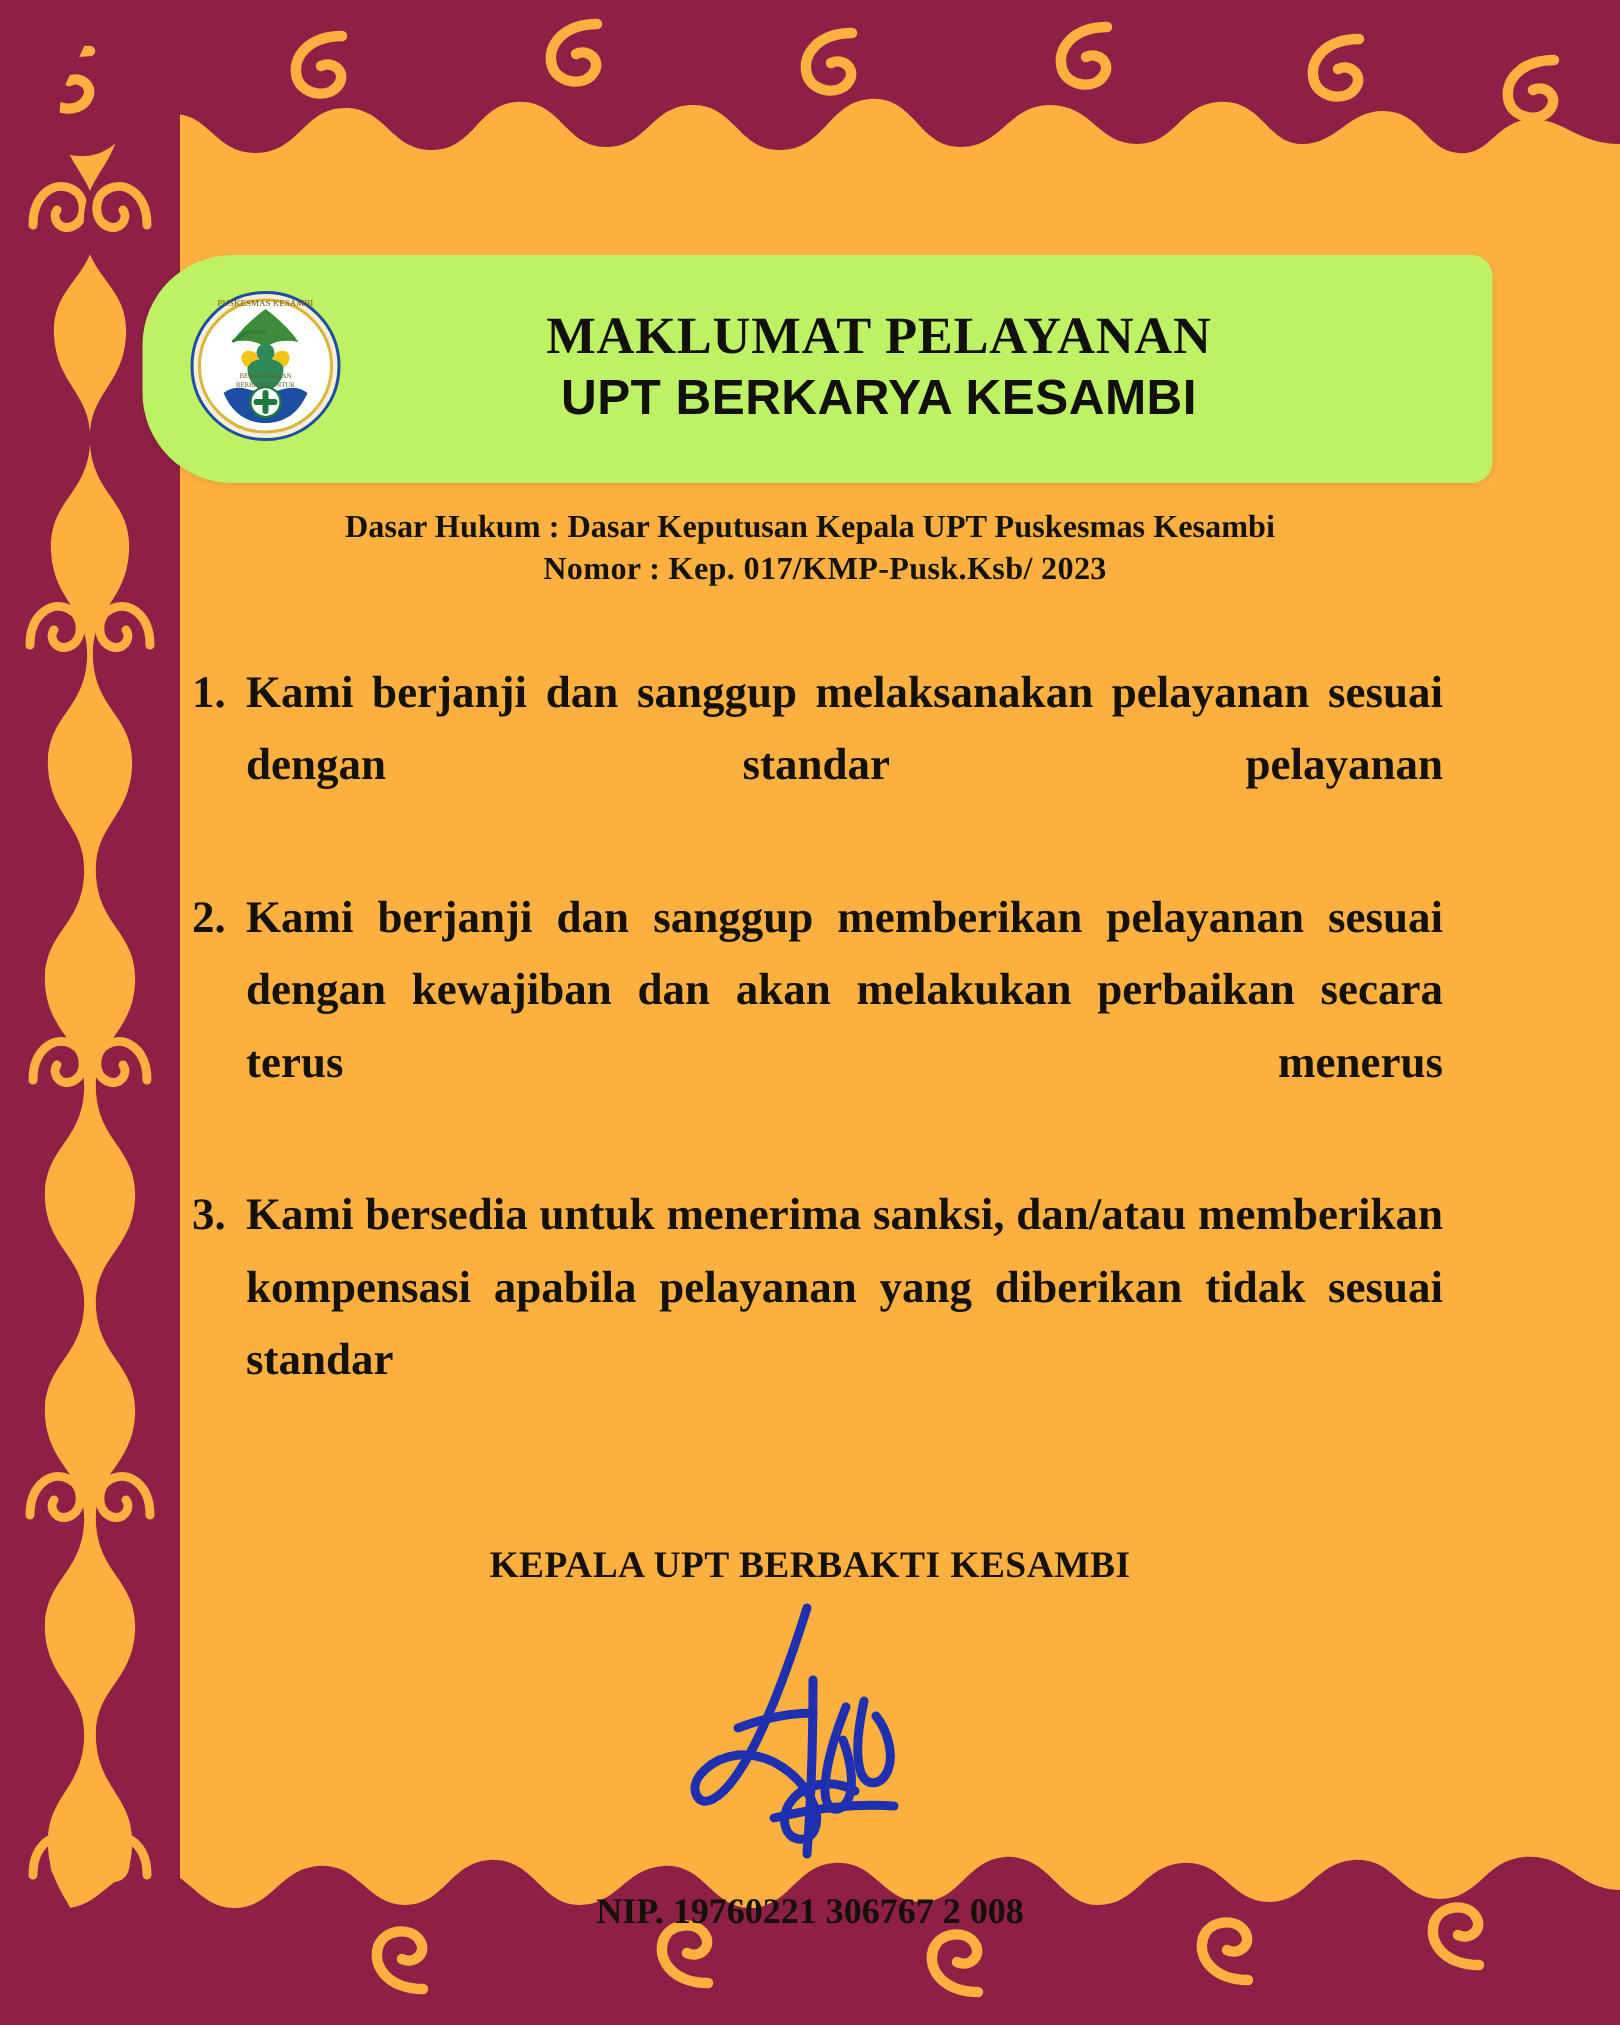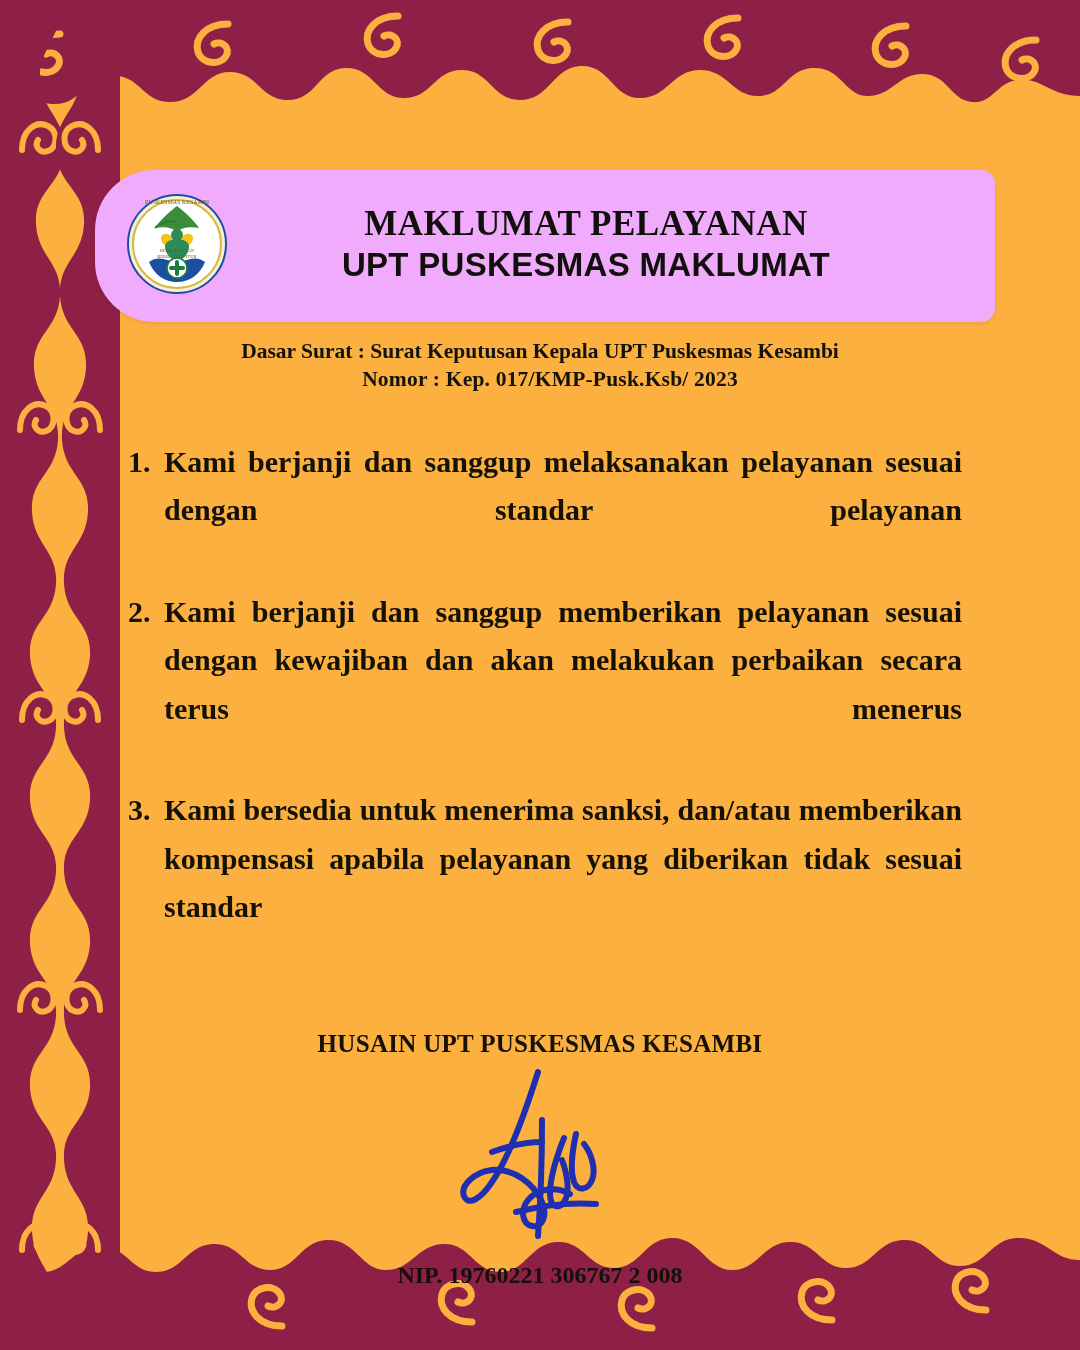--- a/index.html
+++ b/index.html
@@ -30,21 +30,21 @@
   .sheet {
     position: absolute;
     z-index: 5;
     left: 0; right: 0;
     top: 170px;
   }
 
   .title-ribbon {
     position: relative;
     margin: 0 85px 0 95px;
-    background: #f0abfc;
+    background: #bef264;
     border-radius: 60px 14px 14px 60px;
     padding: 22px 30px 26px 30px;
     display: flex;
     align-items: center;
     gap: 18px;
     box-shadow: 0 2px 4px rgba(0,0,0,.07);
   }
   .logo {
     width: 104px;
     height: 104px;
@@ -243,45 +243,45 @@
         <path d="M24,70 C34,62 44,70 52,70 C60,70 70,62 80,70 C74,84 64,90 52,90 C40,90 30,84 24,70 Z" fill="#1C4FA1"></path>
         <circle cx="52" cy="76" r="10" fill="#FFFFFF" stroke="#1C7C3F" stroke-width="1.5"></circle>
         <path d="M52,70 L52,82 M46,76 L58,76" stroke="#1C7C3F" stroke-width="4" stroke-linecap="round"></path>
         <text x="52" y="12" font-size="6" fill="#7a5a12" text-anchor="middle" font-family="Liberation Serif, serif">PUSKESMAS KESAMBI</text>
         <text x="52" y="60" font-size="4.5" fill="#6b5a22" text-anchor="middle" font-family="Liberation Serif, serif">BERKARYA DAN</text>
         <text x="52" y="66" font-size="4.5" fill="#6b5a22" text-anchor="middle" font-family="Liberation Serif, serif">BERBAKTI UNTUK</text>
       </svg>
     </div>
     <div class="title-block">
       <div class="title-line1">MAKLUMAT PELAYANAN</div>
-      <div class="title-line2">UPT PUSKESMAS MAKLUMAT</div>
+      <div class="title-line2">UPT BERKARYA KESAMBI</div>
     </div>
   </div>
 
   <div class="legal">
-    <div class="l1">Dasar Surat :  Surat Keputusan Kepala UPT Puskesmas Kesambi</div>
+    <div class="l1">Dasar Hukum :  Dasar Keputusan Kepala UPT Puskesmas Kesambi</div>
     <div class="l2">Nomor : Kep. 017/KMP-Pusk.Ksb/ 2023</div>
   </div>
 
   <div class="clauses">
     <div class="clause">
       <div class="clause-num">1.</div>
       <div class="clause-text">Kami berjanji dan sanggup melaksanakan pelayanan sesuai dengan standar pelayanan</div>
     </div>
     <div class="clause">
       <div class="clause-num">2.</div>
       <div class="clause-text">Kami berjanji dan sanggup memberikan pelayanan sesuai dengan kewajiban dan akan melakukan perbaikan secara terus menerus</div>
     </div>
     <div class="clause">
       <div class="clause-num">3.</div>
       <div class="clause-text">Kami bersedia untuk menerima sanksi, dan/atau memberikan kompensasi apabila pelayanan yang diberikan tidak sesuai standar</div>
     </div>
   </div>
 
-  <div class="signer-title">HUSAIN UPT PUSKESMAS KESAMBI</div>
+  <div class="signer-title">KEPALA UPT BERBAKTI KESAMBI</div>
 
   <div class="sign-area">
     <div class="signature">
       <svg width="220" height="200" viewBox="0 0 220 200" xmlns="http://www.w3.org/2000/svg">
         <g fill="none" stroke="#1E2FB0" stroke-width="6" stroke-linecap="round" stroke-linejoin="round">
           <path d="M108,12 C96,50 80,96 62,122 C50,140 38,146 34,136 C30,126 44,112 62,110 C84,108 104,124 112,142
                    C118,156 112,168 102,166 C92,164 90,150 98,140 C108,128 126,126 140,134"></path>
           <path d="M62,92 C78,86 96,82 112,82"></path>
           <path d="M134,78 C126,98 120,118 120,134 C120,146 128,150 134,142 C140,134 138,116 132,100"></path>
           <path d="M146,74 C142,92 140,110 144,122 C148,132 158,130 162,120 C166,110 162,94 154,84"></path>

